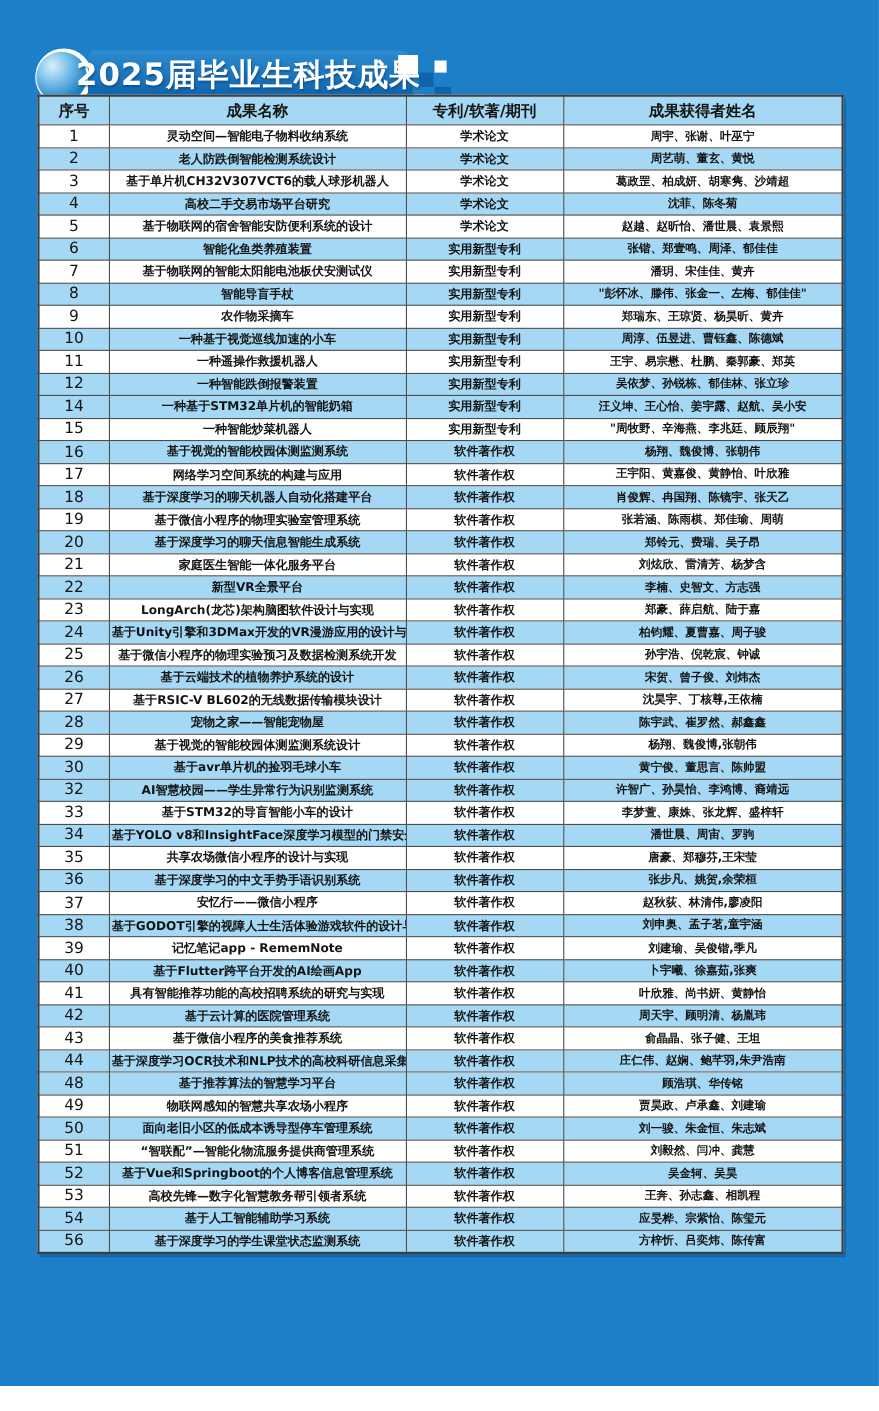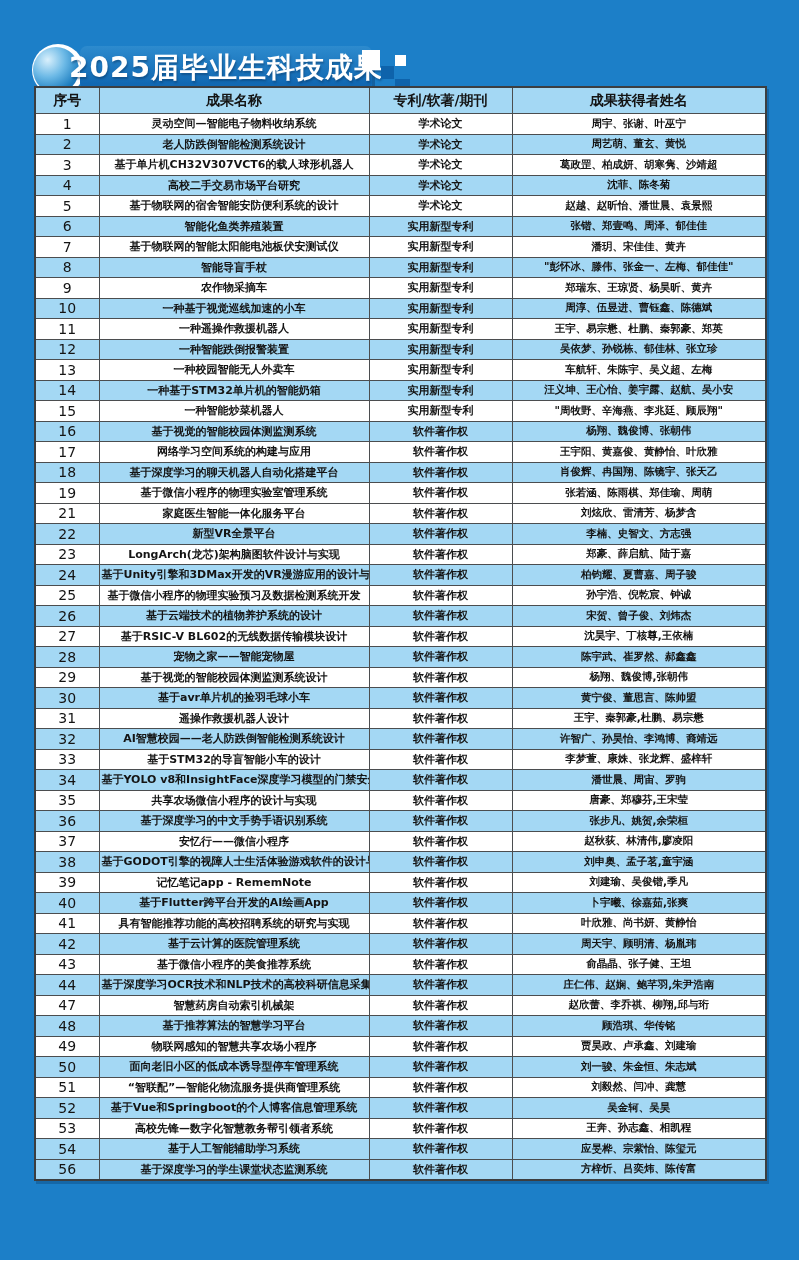--- a/index.html
+++ b/index.html
@@ -170,26 +170,20 @@
         <td class="c-name">一种遥操作救援机器人</td>
         <td class="c-cat">实用新型专利</td>
         <td class="c-people">王宇、易宗懋、杜鹏、秦郭豪、郑英</td>
       </tr>
       <tr class="alt">
         <td class="c-num">12</td>
         <td class="c-name">一种智能跌倒报警装置</td>
         <td class="c-cat">实用新型专利</td>
         <td class="c-people">吴依梦、孙锐栋、郁佳林、张立珍</td>
       </tr>
-      <tr>
-        <td class="c-num">13</td>
-        <td class="c-name">一种校园智能无人外卖车</td>
-        <td class="c-cat">实用新型专利</td>
-        <td class="c-people">车航轩、朱陈宇、吴义超、左梅</td>
-      </tr>
       <tr class="alt">
         <td class="c-num">14</td>
         <td class="c-name">一种基于STM32单片机的智能奶箱</td>
         <td class="c-cat">实用新型专利</td>
         <td class="c-people">汪义坤、王心怡、姜宇露、赵航、吴小安</td>
       </tr>
       <tr>
         <td class="c-num">15</td>
         <td class="c-name">一种智能炒菜机器人</td>
         <td class="c-cat">实用新型专利</td>
@@ -212,20 +206,26 @@
         <td class="c-name">基于深度学习的聊天机器人自动化搭建平台</td>
         <td class="c-cat">软件著作权</td>
         <td class="c-people">肖俊辉、冉国翔、陈镜宇、张天乙</td>
       </tr>
       <tr>
         <td class="c-num">19</td>
         <td class="c-name">基于微信小程序的物理实验室管理系统</td>
         <td class="c-cat">软件著作权</td>
         <td class="c-people">张若涵、陈雨棋、郑佳瑜、周萌</td>
       </tr>
+      <tr class="alt">
+        <td class="c-num">20</td>
+        <td class="c-name">基于深度学习的聊天信息智能生成系统</td>
+        <td class="c-cat">软件著作权</td>
+        <td class="c-people">郑铃元、费瑞、吴子昂</td>
+      </tr>
       <tr>
         <td class="c-num">21</td>
         <td class="c-name">家庭医生智能一体化服务平台</td>
         <td class="c-cat">软件著作权</td>
         <td class="c-people">刘炫欣、雷清芳、杨梦含</td>
       </tr>
       <tr class="alt">
         <td class="c-num">22</td>
         <td class="c-name">新型VR全景平台</td>
         <td class="c-cat">软件著作权</td>
@@ -272,29 +272,23 @@
         <td class="c-name">基于视觉的智能校园体测监测系统设计</td>
         <td class="c-cat">软件著作权</td>
         <td class="c-people">杨翔、魏俊博,张朝伟</td>
       </tr>
       <tr class="alt">
         <td class="c-num">30</td>
         <td class="c-name">基于avr单片机的捡羽毛球小车</td>
         <td class="c-cat">软件著作权</td>
         <td class="c-people">黄宁俊、董思言、陈帅盟</td>
       </tr>
-      <tr>
-        <td class="c-num">31</td>
-        <td class="c-name">遥操作救援机器人设计</td>
-        <td class="c-cat">软件著作权</td>
-        <td class="c-people">王宇、秦郭豪,杜鹏、易宗懋</td>
-      </tr>
       <tr class="alt">
         <td class="c-num">32</td>
-        <td class="c-name">AI智慧校园——老人防跌倒智能检测系统设计</td>
+        <td class="c-name">AI智慧校园——学生异常行为识别监测系统</td>
         <td class="c-cat">软件著作权</td>
         <td class="c-people">许智广、孙昊怡、李鸿博、裔靖远</td>
       </tr>
       <tr>
         <td class="c-num">33</td>
         <td class="c-name">基于STM32的导盲智能小车的设计</td>
         <td class="c-cat">软件著作权</td>
         <td class="c-people">李梦萱、康姝、张龙辉、盛梓轩</td>
       </tr>
       <tr class="alt">
@@ -355,26 +349,20 @@
         <td class="c-num">43</td>
         <td class="c-name">基于微信小程序的美食推荐系统</td>
         <td class="c-cat">软件著作权</td>
         <td class="c-people">俞晶晶、张子健、王坦</td>
       </tr>
       <tr class="alt">
         <td class="c-num">44</td>
         <td class="c-name">基于深度学习OCR技术和NLP技术的高校科研信息采集保障系统</td>
         <td class="c-cat">软件著作权</td>
         <td class="c-people">庄仁伟、赵娴、鲍芊羽,朱尹浩南</td>
-      </tr>
-      <tr>
-        <td class="c-num">47</td>
-        <td class="c-name">智慧药房自动索引机械架</td>
-        <td class="c-cat">软件著作权</td>
-        <td class="c-people">赵欣蕾、李乔祺、柳翔,邱与珩</td>
       </tr>
       <tr class="alt">
         <td class="c-num">48</td>
         <td class="c-name">基于推荐算法的智慧学习平台</td>
         <td class="c-cat">软件著作权</td>
         <td class="c-people">顾浩琪、华传铭</td>
       </tr>
       <tr>
         <td class="c-num">49</td>
         <td class="c-name">物联网感知的智慧共享农场小程序</td>

